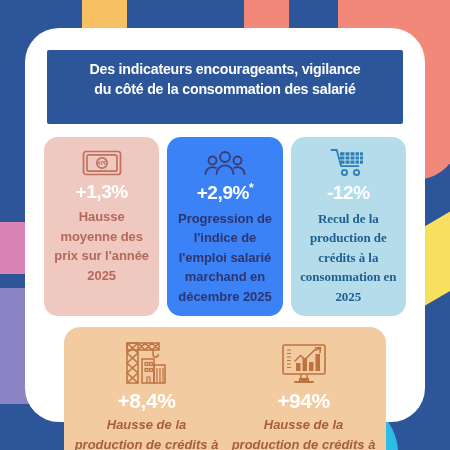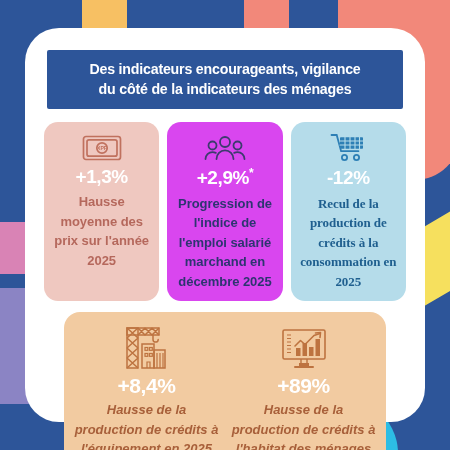--- a/index.html
+++ b/index.html
@@ -70,21 +70,21 @@
     display:flex; flex-direction:column;
     z-index:5;
   }
 
   
   .title-band {
     background:#2d5599;
     color:#ffffff;
     border-radius:2px;
     margin:10px 8px 0;
-    padding:9px 6px 10px;
+    padding:9px 6px 25px;
     text-align:center;
     font-size:14.2px;
     font-weight:bold;
     line-height:1.42;
     letter-spacing:-0.2px;
   }
 
   
   .row-top {
     display:flex;
@@ -93,21 +93,21 @@
   }
   .card {
     flex:1;
     border-radius:14px;
     padding:9px 6px 10px;
     display:flex; flex-direction:column;
     align-items:center;
     text-align:center;
   }
   .card-pink   { background:#efc8c0; }
-  .card-purple { background:#d946ef; }
+  .card-purple { background:#3b82f6; }
   .card-blue   { background:#b5dcea;justify-content:space-between; }
 
   .icon-wrap { height:34px; display:flex; align-items:center; justify-content:center; }
 
   .big {
     color:#ffffff;
     font-weight:bold;
     font-size:19px;
     line-height:1.1;
     margin:2px 0 4px;
@@ -193,21 +193,21 @@
   <div class="deco pill-pink"></div>
   <div class="deco pill-purple"></div>
   <div class="deco cyan-a"></div>
   <div class="deco cyan-b"></div>
   <div class="deco cyan-c"></div>
 
   <div class="panel">
 
     <div class="title-band">
       <div>Des indicateurs encourageants, vigilance</div>
-      <div>du côté de la indicateurs des ménages</div>
+      <div>du côté de la consommation des salarié</div>
     </div>
 
     <div class="row-top">
 
       <div class="card card-pink">
         <div class="icon-wrap">
           <svg width="40" height="26" viewBox="0 0 40 26" fill="none" stroke="#c0715e" stroke-width="1.7">
             <rect x="1.5" y="1.5" width="37" height="23" rx="2.5"></rect>
             <rect x="5" y="4.8" width="30" height="16.4" rx="2"></rect>
             <circle cx="20" cy="13" r="5.2"></circle>
@@ -291,21 +291,21 @@
             <rect x="22.5" y="17" width="4.5" height="13" fill="#bd7340" stroke="none"></rect>
             <rect x="29" y="21" width="4.5" height="9" fill="#bd7340" stroke="none"></rect>
             <rect x="35.5" y="13" width="4.5" height="17" fill="#bd7340" stroke="none"></rect>
             <path d="M15 20l5.5-5.5 4.5 4L34 9.5l6-2" stroke-linecap="round" stroke-linejoin="round"></path>
             <path d="M35.5 7l5-.5-.5 5" stroke-linecap="round" stroke-linejoin="round"></path>
             <path d="M21 33v4M27 33v4" stroke-width="1.4"></path>
             <path d="M15 41h18" stroke-width="2" stroke-linecap="round"></path>
             <path d="M19 37h10v4H19z" fill="#bd7340" stroke="none"></path>
           </svg>
         </div>
-        <div class="big-orange">+89%</div>
+        <div class="big-orange">+94%</div>
         <div class="cap-orange">Hausse de la production de crédits à l'habitat des ménages en 2022</div>
       </div>
 
     </div>
 
     <div class="footer">
       <div class="sources">
         <div>*en glissement annuel</div>
         <div>Sources : ISPF, IEOM, collecte RUBA</div>
       </div>

